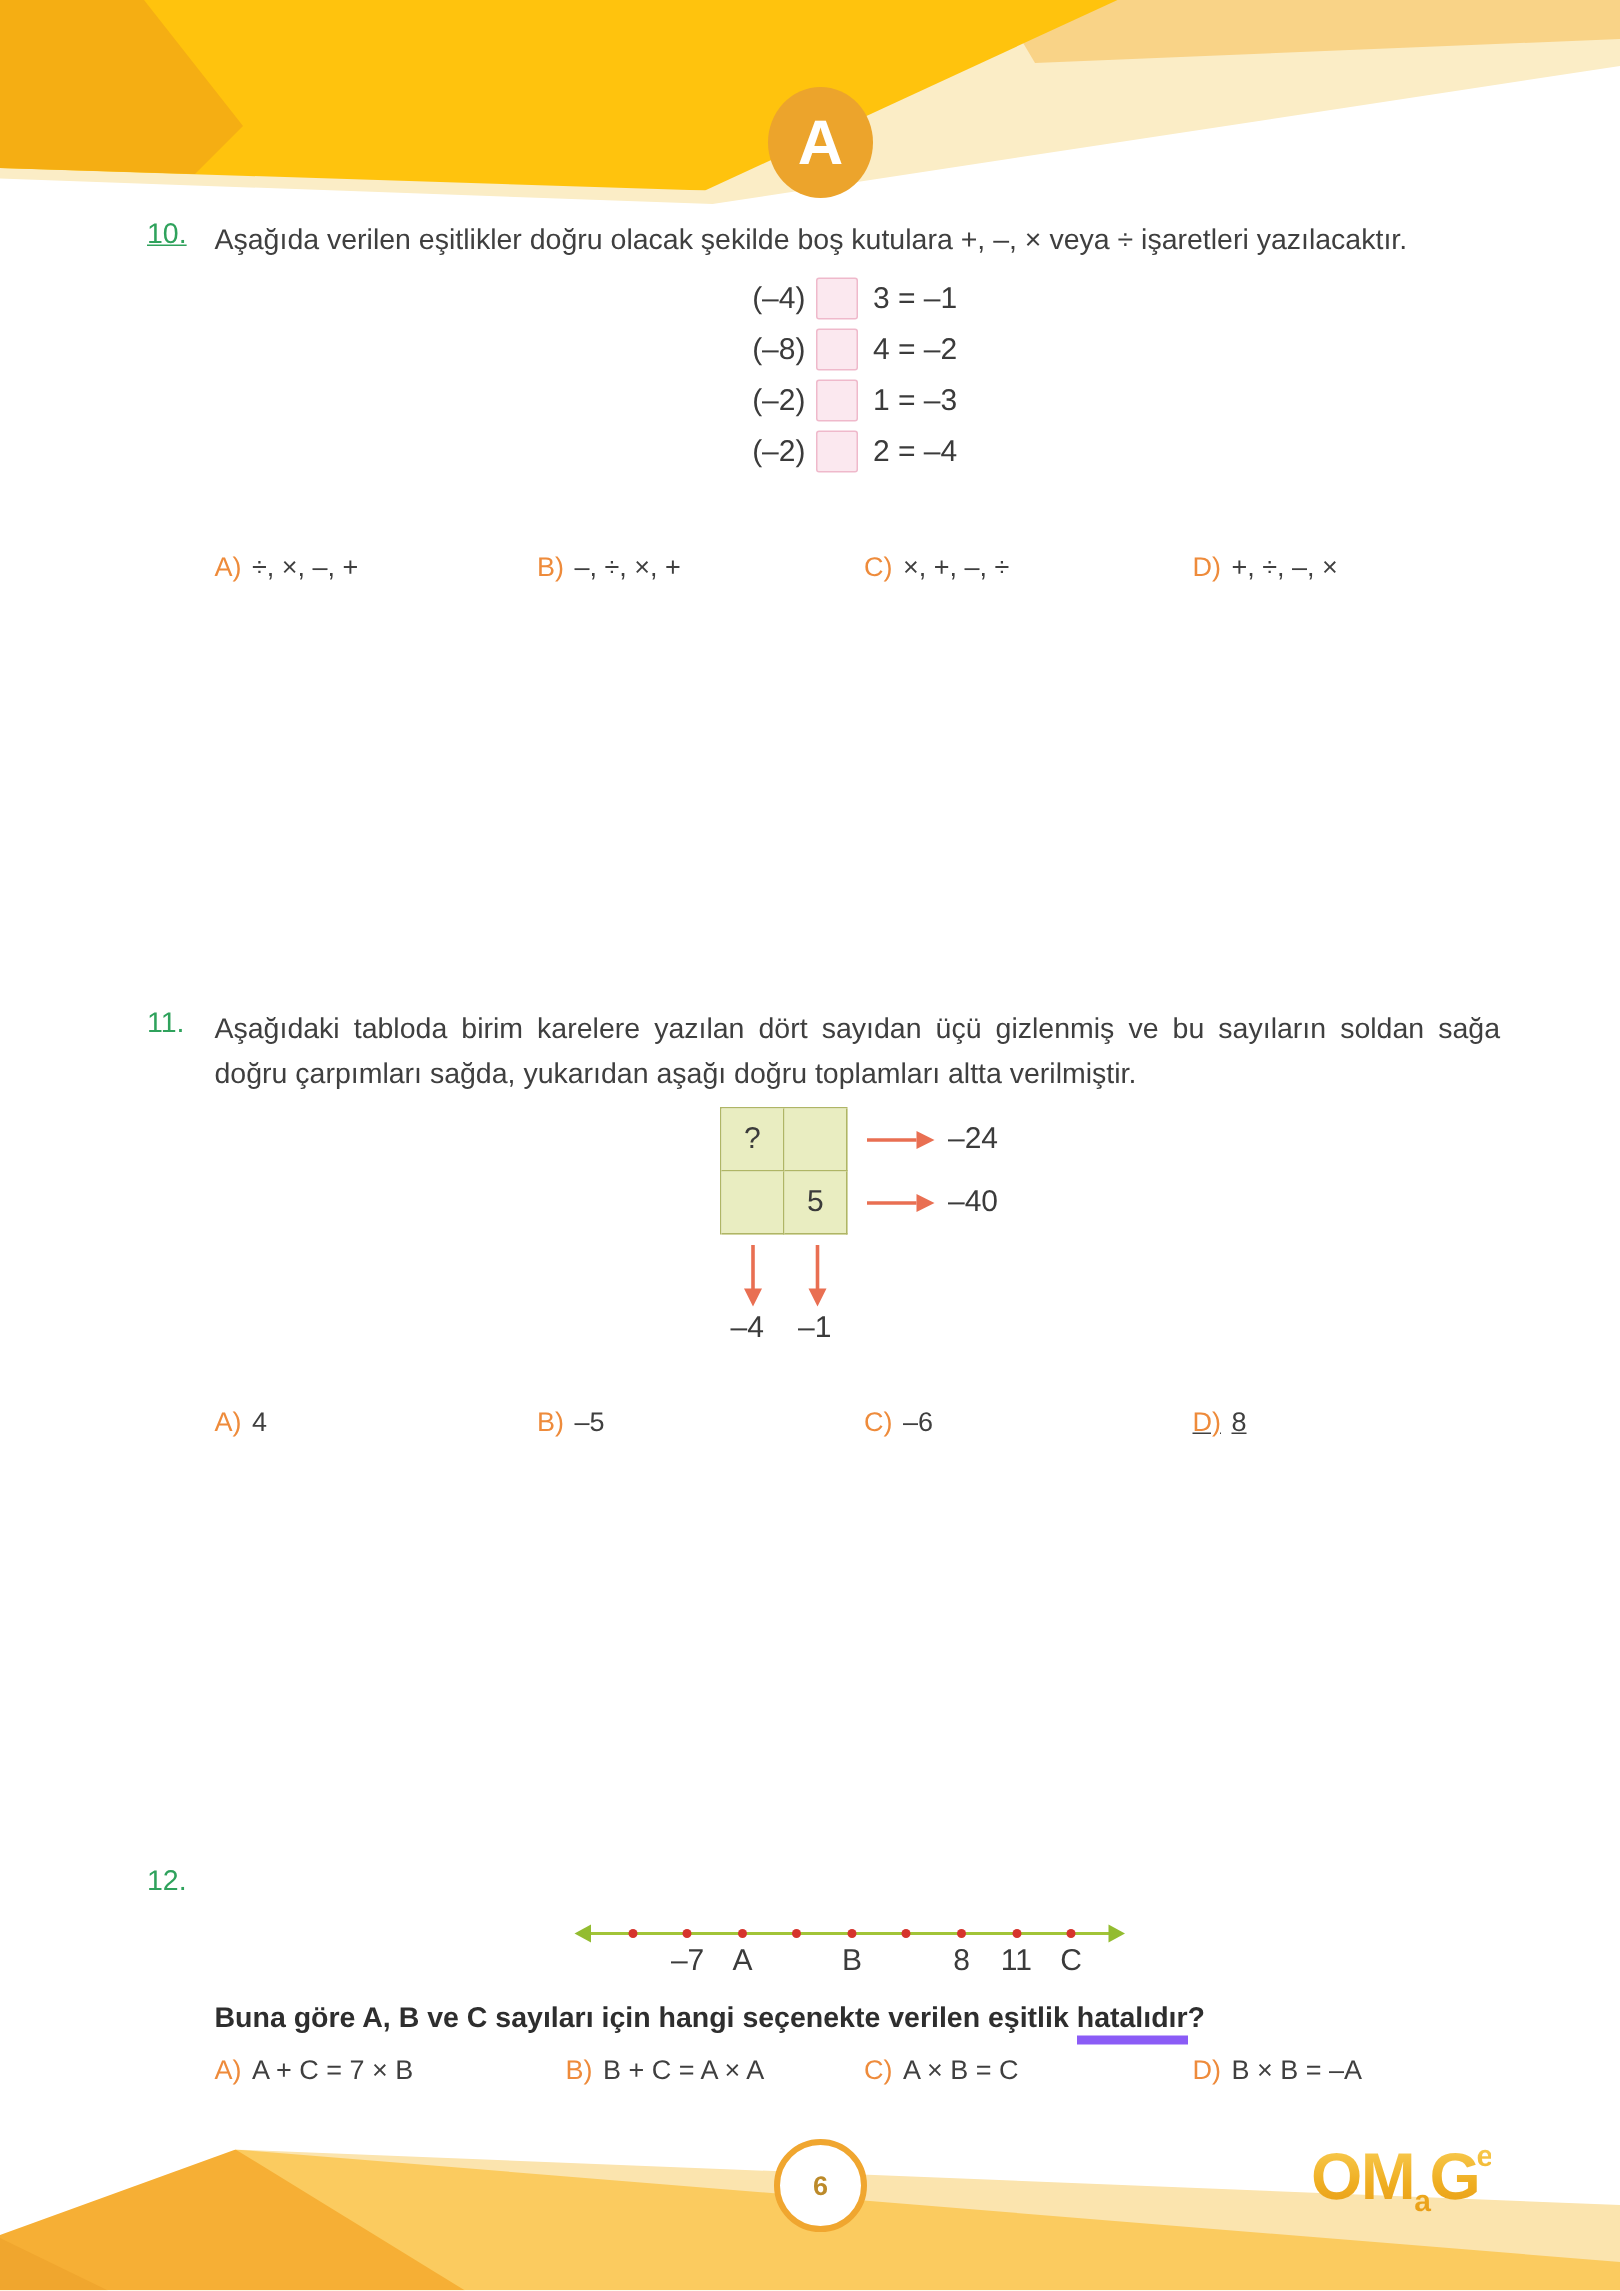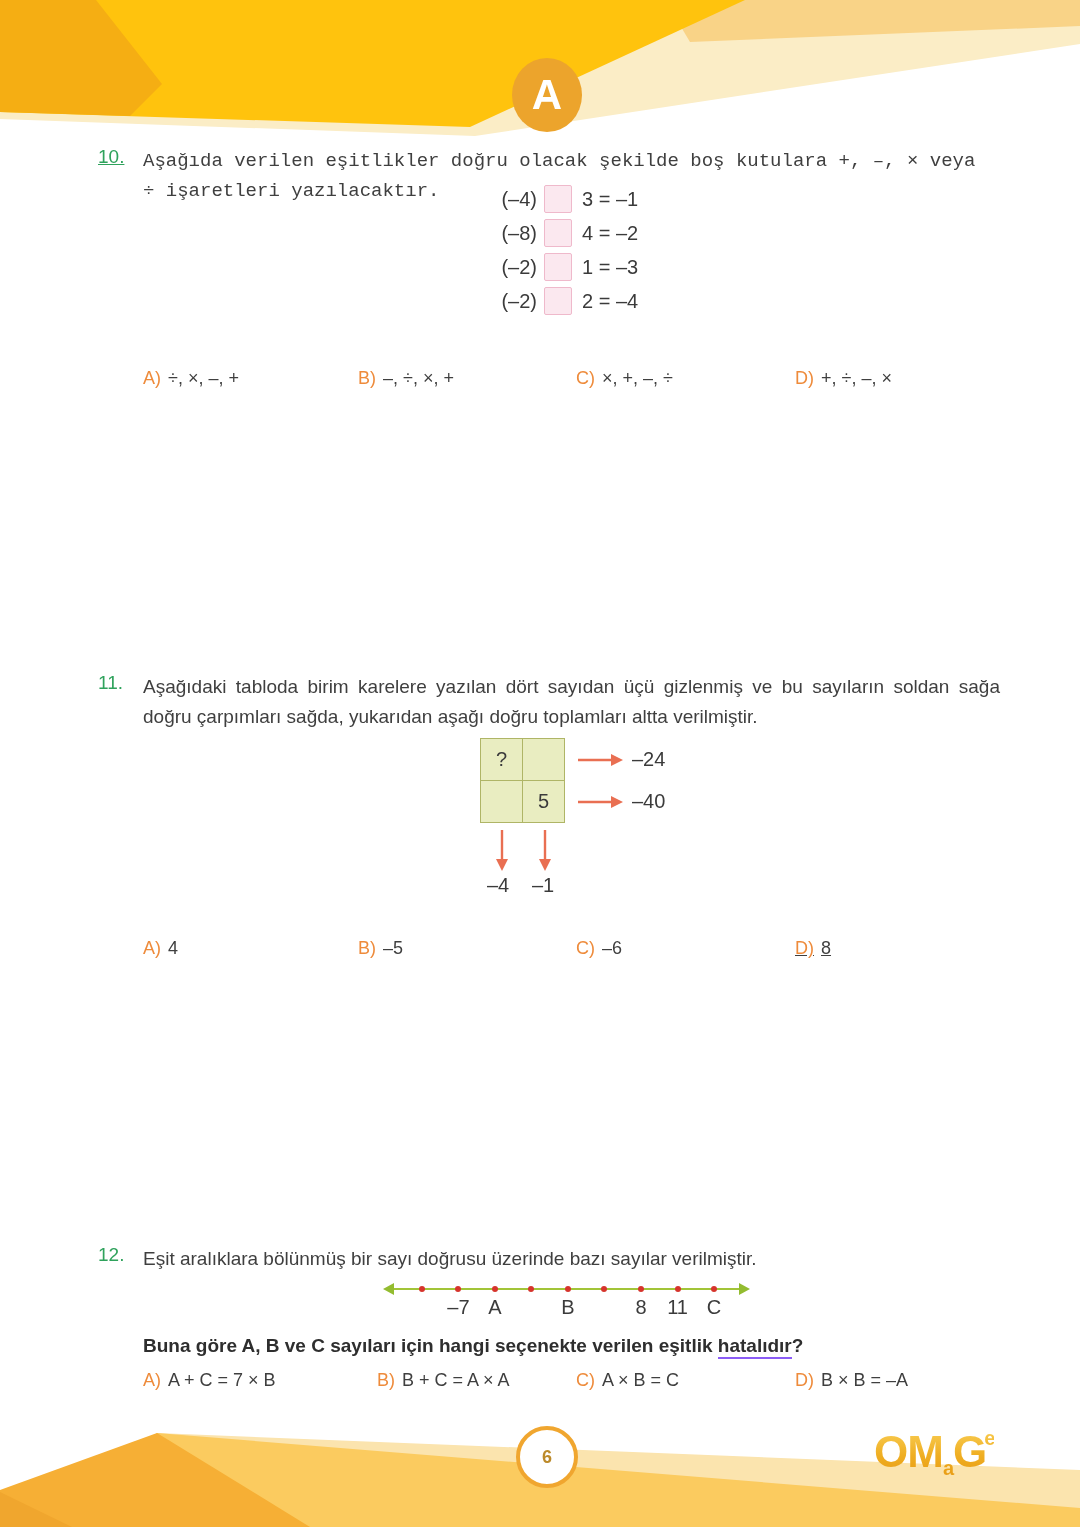--- a/index.html
+++ b/index.html
@@ -27,21 +27,21 @@
     background:#ECA42C;display:flex;align-items:center;justify-content:center;
   }
   .badge span{color:#ffffff;font-size:42px;font-weight:700;}
 
   
   .qnum{position:absolute;left:98px;font-size:19px;color:#2FA25C;}
   .stmt{position:absolute;left:143px;margin:0;font-size:19px;line-height:30px;color:#3F3F3F;}
   .prompt{position:absolute;left:143px;margin:0;font-size:19px;font-weight:700;color:#2E2E2E;}
   .opt{position:absolute;font-size:18px;color:#3F3F3F;white-space:nowrap;}
   .opt .letter{color:#EE8B3B;margin-right:7px;}
-  .u-word{border-bottom:2px solid #8b5cf6;padding-bottom:1px;}
+  .u-word{border-bottom:6px solid #8b5cf6;padding-bottom:1px;}
 
   
   .equations{position:absolute;left:497px;top:186px;}
   .eqrow{display:flex;align-items:center;height:26px;margin-bottom:8px;font-size:20px;color:#3B3B3B;}
   .eqrow .lhs{width:40px;text-align:right;}
   .eqrow .ansbox{width:26px;height:26px;background:#FBE8EF;border:1.5px solid #EFB9CB;
     border-radius:2px;margin-left:7px;margin-right:10px;}
 
   
   .diagram{position:absolute;left:480px;top:736px;width:240px;height:170px;}
@@ -100,21 +100,21 @@
     <div class="cream"></div>
     <div class="band"></div>
     <div class="main"></div>
     <div class="fold"></div>
   </div>
   <div class="badge">
     <span>A</span>
   </div>
 
   <span class="qnum" style="top:146px;text-decoration:underline;">10.</span>
-  <p class="stmt" style="top:146px;width:850px;font-family:Liberation Mono, monospace;">Aşağıda verilen eşitlikler doğru olacak şekilde boş kutulara +, –, × veya ÷ işaretleri yazılacaktır.</p>
+  <p class="stmt" style="top:146px;width:850px;">Aşağıda verilen eşitlikler doğru olacak şekilde boş kutulara +, –, × veya ÷ işaretleri yazılacaktır.</p>
 
   <div class="equations">
     <div class="eqrow">
       <span class="lhs">(–4)</span>
       <span class="ansbox"></span>
       <span class="rhs">3 = –1</span>
     </div>
     <div class="eqrow">
       <span class="lhs">(–8)</span>
       <span class="ansbox"></span>
@@ -170,21 +170,20 @@
     <span class="sum" style="left:52px;">–1</span>
   </div>
 
 
   <span class="opt" style="left:143px;top:938px;"><span class="letter">A)</span><span>4</span></span>
   <span class="opt" style="left:358px;top:938px;"><span class="letter">B)</span><span>–5</span></span>
   <span class="opt" style="left:576px;top:938px;"><span class="letter">C)</span><span>–6</span></span>
   <span class="opt" style="left:795px;top:938px;text-decoration:underline;"><span class="letter">D)</span><span>8</span></span>
 
   <span class="qnum" style="top:1244px;">12.</span>
-  <p class="stmt" style="top:1244px;width:850px;">Eşit aralıklara bölünmüş bir sayı doğrusu üzerinde bazı sayılar verilmiştir.</p>
 
   <div class="numline">
     <div class="nl-line"></div>
     <div class="nl-arrow left"></div>
     <div class="nl-arrow right"></div>
     <div>
         <div class="nl-dot" style="left: 10.6%;"></div>
         <div class="nl-dot" style="left: 20.55%;"></div>
         <div class="nl-dot" style="left: 30.5%;"></div>
         <div class="nl-dot" style="left: 40.45%;"></div>

